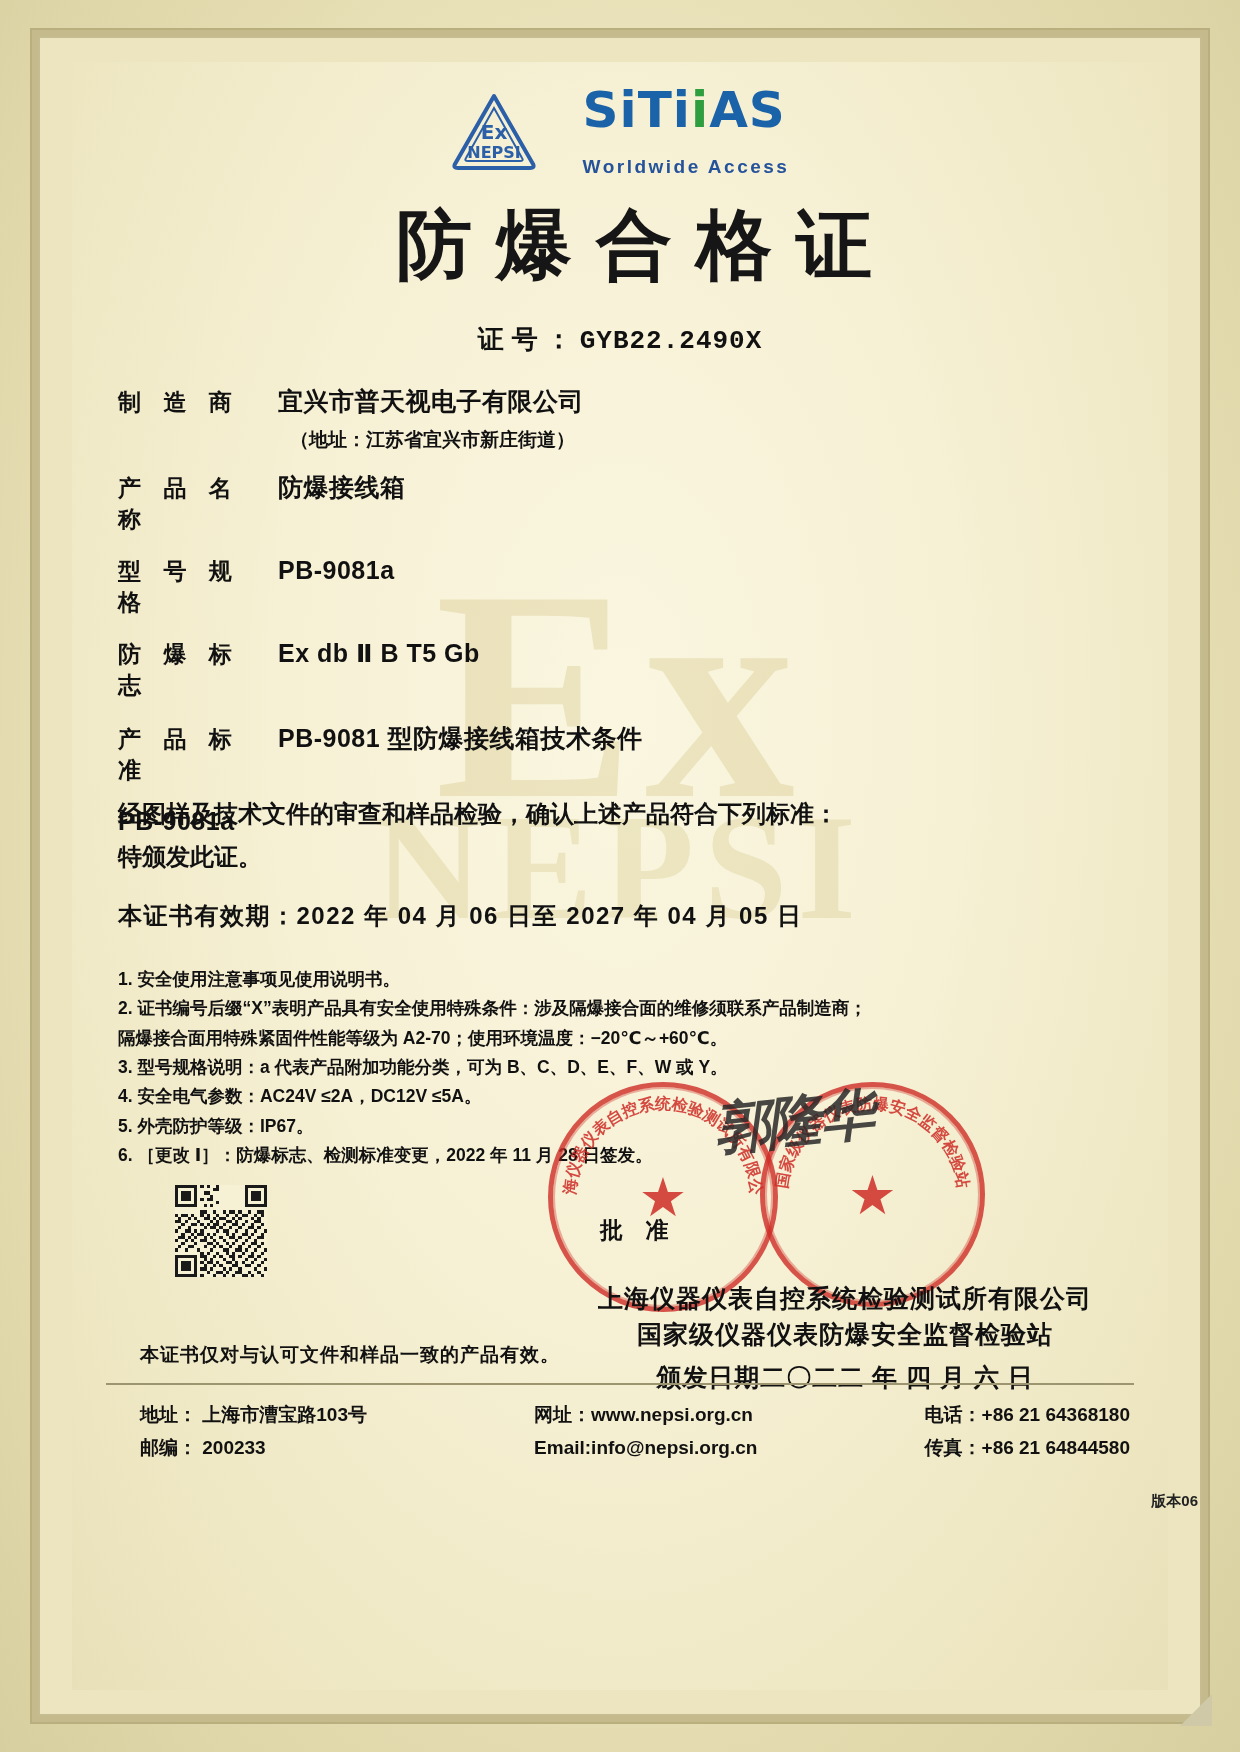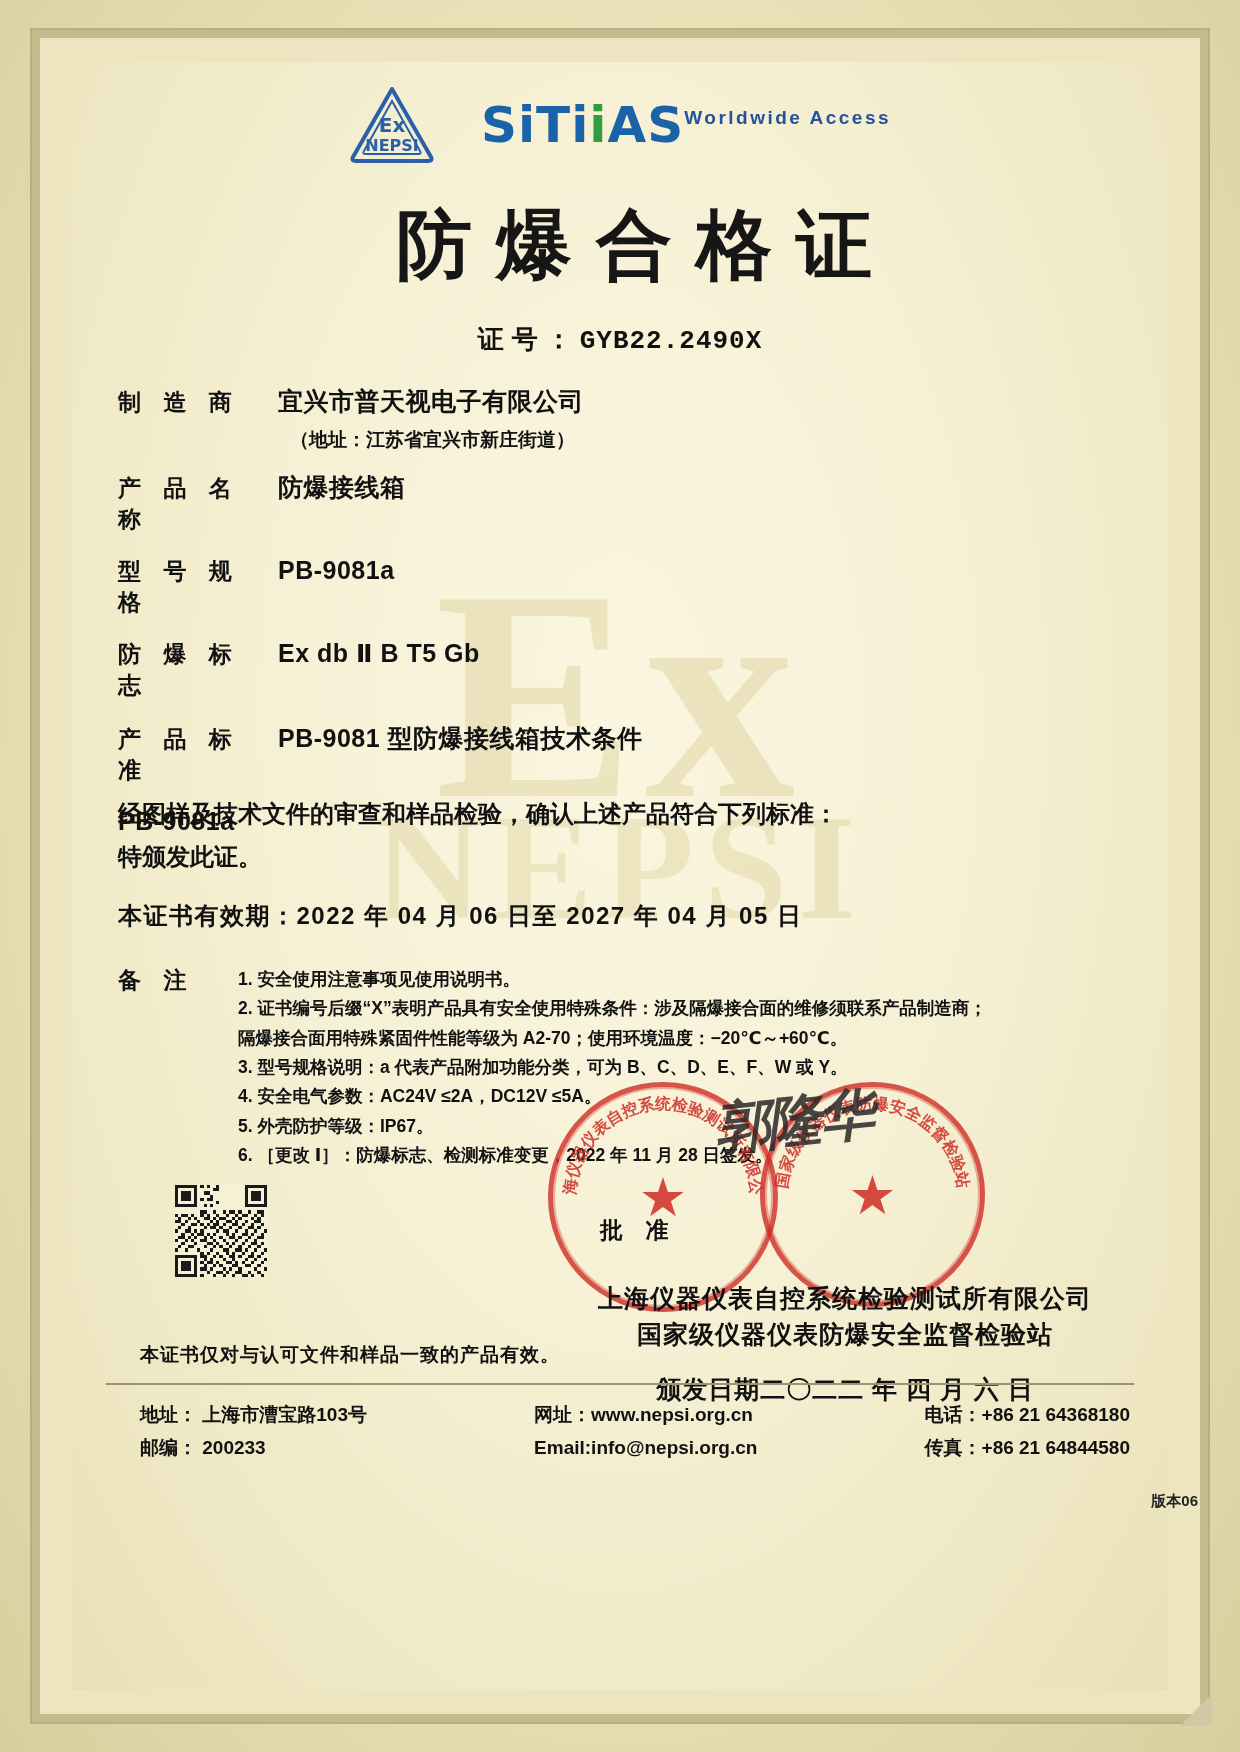--- a/index.html
+++ b/index.html
@@ -59,21 +59,21 @@
   
   .logos{
     position:absolute;left:0;right:0;top:85px;
     display:flex;justify-content:center;align-items:center;gap:46px;
   }
   .nepsi{
     position:relative;width:86px;height:80px;
   }
   .nepsi svg{display:block;}
   .sitiias{
-    display:flex;flex-direction:row;align-items:flex-start;
+    display:flex;flex-direction:column;align-items:flex-start;gap:14px;
   }
   .sitiias .word{
     font-size:50px;font-weight:bold;letter-spacing:1px;line-height:1;
     font-family:"DejaVu Sans",sans-serif;
   }
   .sitiias .word .s1{color:#1a63a8;}
   .sitiias .word .s2{color:#2f9e3f;}
   .sitiias .word .s3{color:#1a63a8;}
   .sitiias .sub{
     margin-top:7px;
@@ -150,21 +150,21 @@
   .org-lines{
     position:absolute;left:540px;right:90px;top:1280px;
     text-align:center;
   }
   .org-lines div{
     font-size:25px;font-weight:bold;color:#111;letter-spacing:1px;
     line-height:1.45;
   }
   .issue-date{
     font-size:23px;font-weight:bold;color:#111;letter-spacing:6px;
-    margin-top:18px;
+    margin-top:6px;
   }
   
   .seal{
     position:absolute;
     border-radius:50%;
     border:5px solid rgba(206,44,38,.80);
     box-shadow:inset 0 0 0 2px rgba(206,44,38,.35);
     pointer-events:none;
   }
   .seal .star{
@@ -290,21 +290,20 @@
     </div>
 
     <div class="statement">
       <div>经图样及技术文件的审查和样品检验，确认上述产品符合下列标准：</div>
       <div class="grant">特颁发此证。</div>
     </div>
 
     <div class="validity">本证书有效期：2022 年 04 月 06 日至 2027 年 04 月 05 日</div>
 
     <div class="remarks">
-      <div class="rlabel">备 注</div>
       <div class="rlist">
         <div>1. 安全使用注意事项见使用说明书。</div>
         <div>2. 证书编号后缀“X”表明产品具有安全使用特殊条件：涉及隔爆接合面的维修须联系产品制造商；</div>
         <div>隔爆接合面用特殊紧固件性能等级为 A2-70；使用环境温度：−20℃～+60℃。</div>
         <div>3. 型号规格说明：a 代表产品附加功能分类，可为 B、C、D、E、F、W 或 Y。</div>
         <div>4. 安全电气参数：AC24V ≤2A，DC12V ≤5A。</div>
         <div>5. 外壳防护等级：IP67。</div>
         <div>6. ［更改 Ⅰ］：防爆标志、检测标准变更，2022 年 11 月 28 日签发。</div>
       </div>
     </div>

